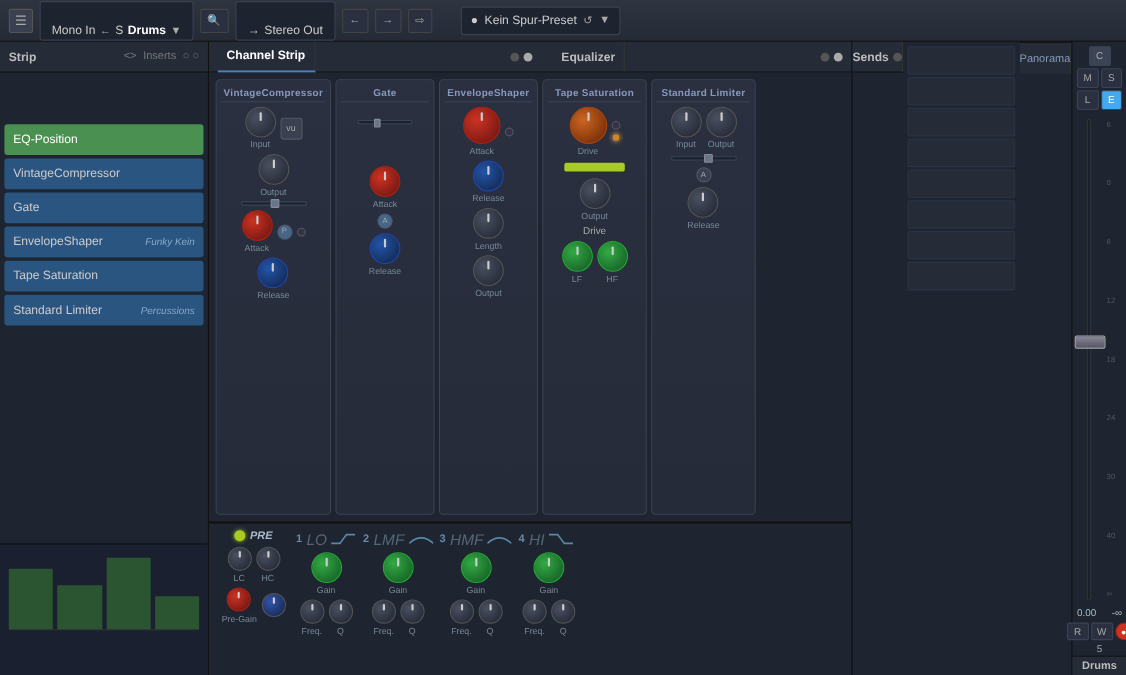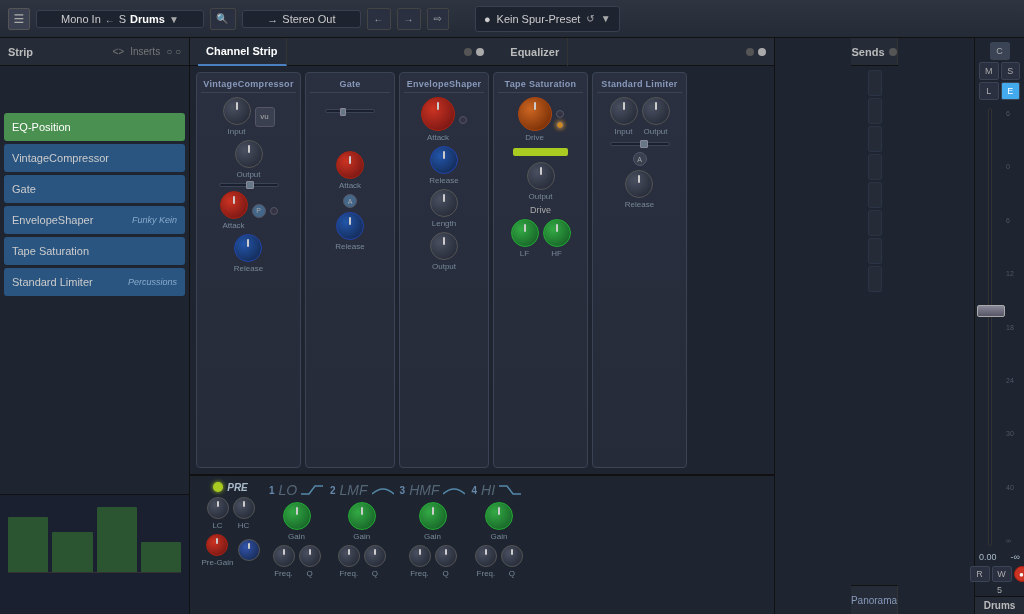--- a/index.html
+++ b/index.html
@@ -29,22 +29,22 @@
       border: 1px solid #555;
       display: flex; align-items: center; justify-content: center;
       font-size: 12px; color: #aaa;
       border-radius: 2px;
     }
     .top-bar-section {
       display: flex; align-items: flex-end; gap: 4px;
       background: #1e2330;
       border: 1px solid #3a4050;
       border-radius: 3px;
-      padding: 2px 24px;
-      height: 18px;
+      padding: 2px 10px;
+      height: 36px;
     }
     .top-bar-label {
       font-size: 11px; color: #ccc;
     }
     .top-bar-label.bold {
       font-weight: bold; color: #fff;
     }
     .top-bar-arrow {
       font-size: 10px; color: #aaa; cursor: pointer;
     }
@@ -210,22 +210,21 @@
       display: flex; align-items: flex-start; gap: 4px; font-style: italic;
     }
     .pre-led { width: 10px; height: 10px; border-radius: 50%; background: #aacc22; box-shadow: 0 0 4px #aacc22; }
 
     
     .right-panel {
       width: 200px;
       background: #1e2530;
       border-left: 1px solid #111;
       display: flex;
-      flex-direction: column;
-      align-items: center;
+      flex-direction: row;
     }
     .right-panel-header {
       display: flex; background: #252c38; border-bottom: 1px solid #111; height: 28px;
     }
     .right-panel-tab {
       flex: 1; display: flex; align-items: center; justify-content: center;
       font-size: 11px; font-weight: bold; color: #bbb;
       border-right: 1px solid #333; cursor: pointer;
     }
     .right-panel-tab .dot { margin-left: 4px; }

